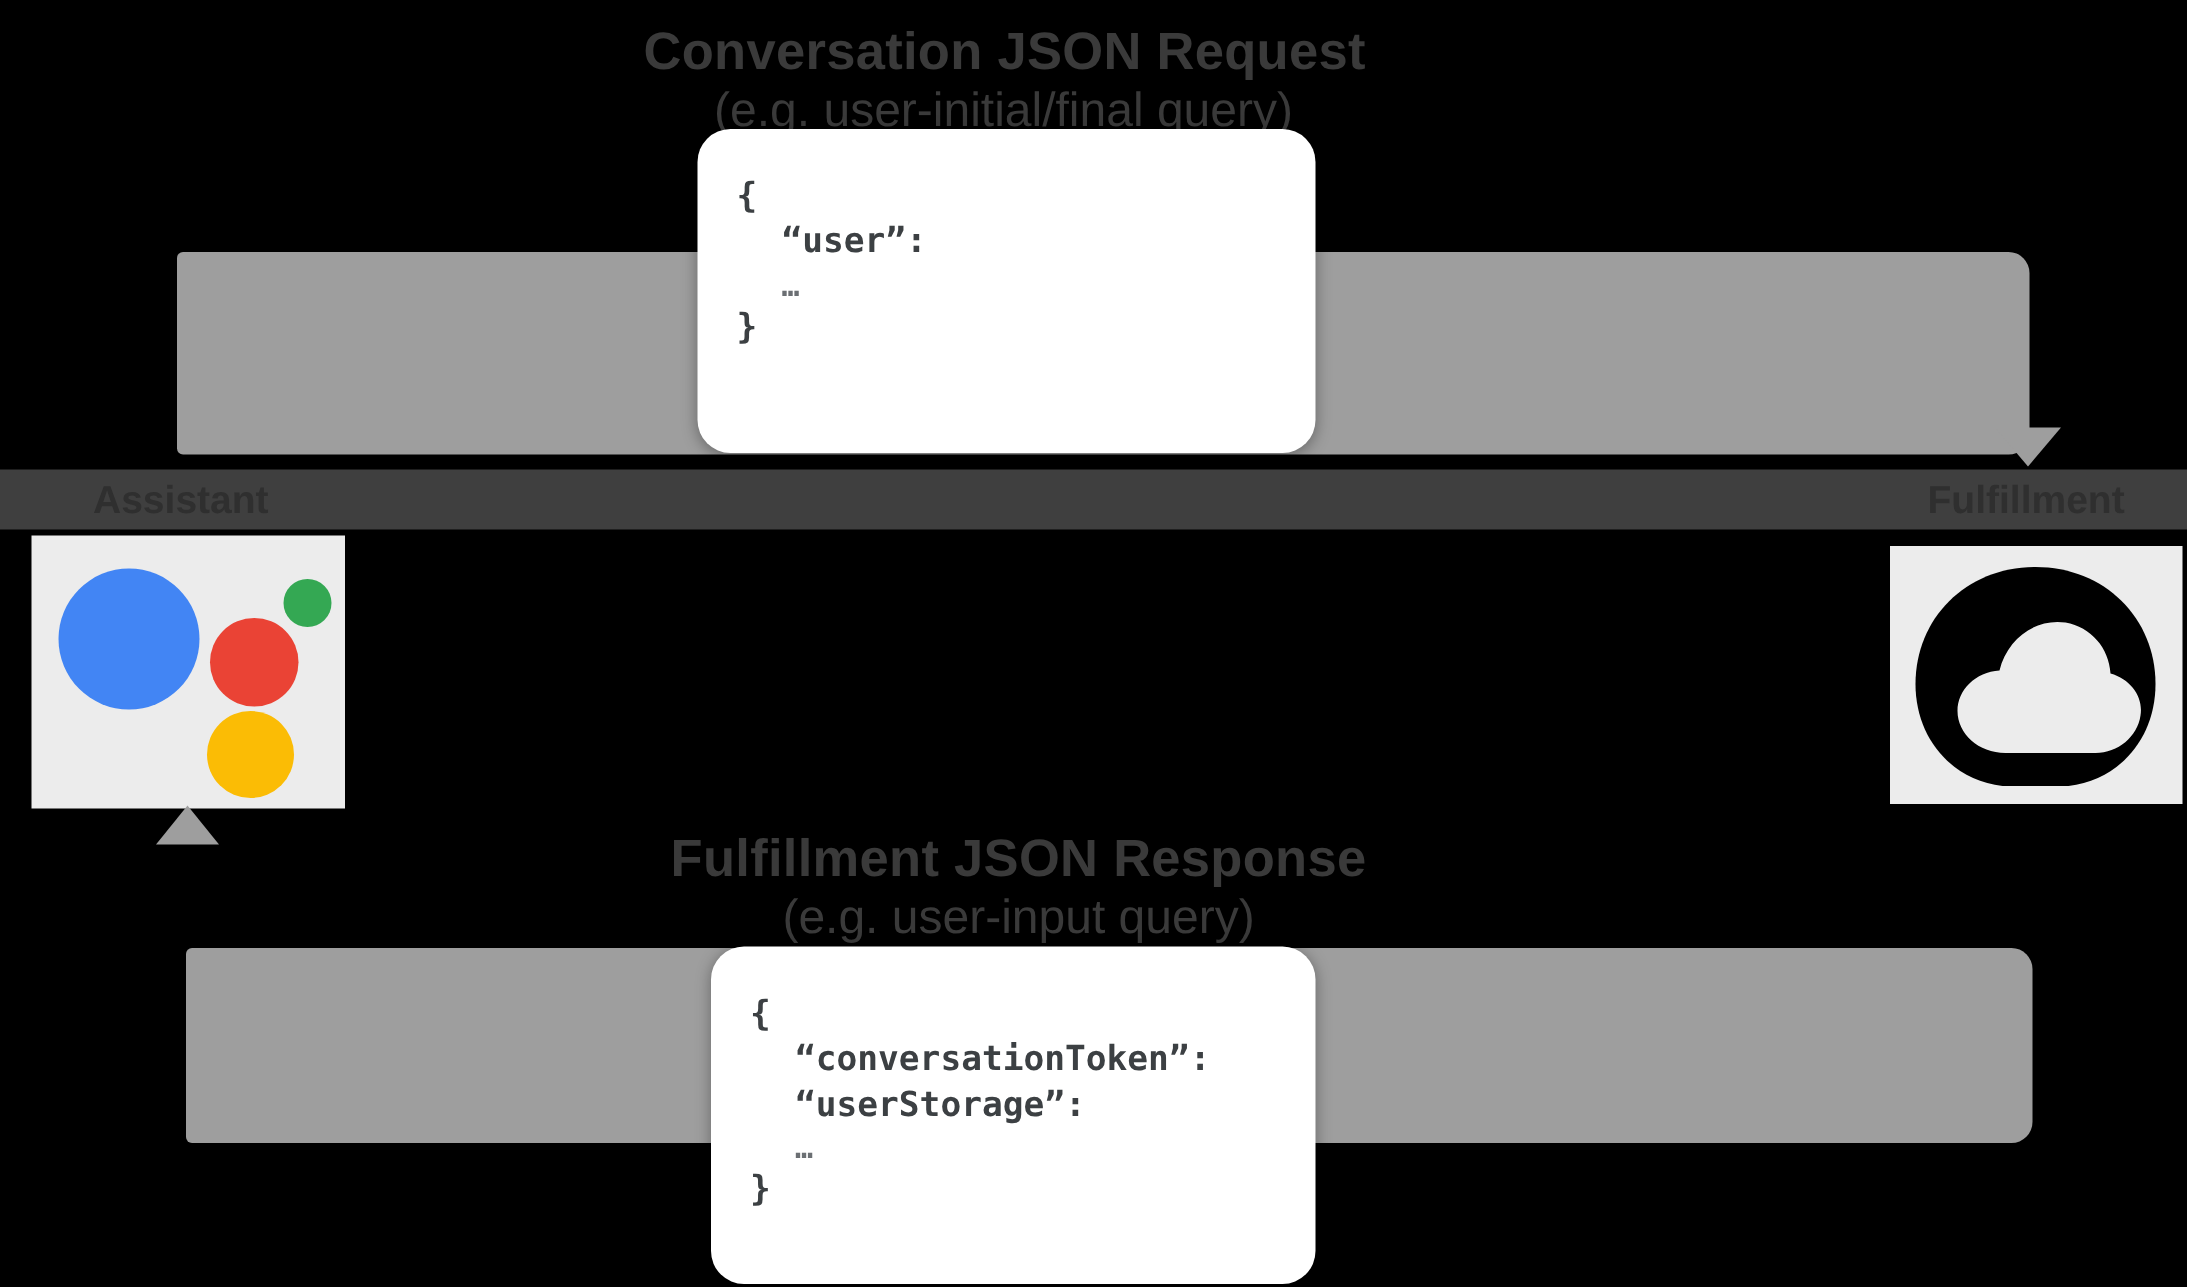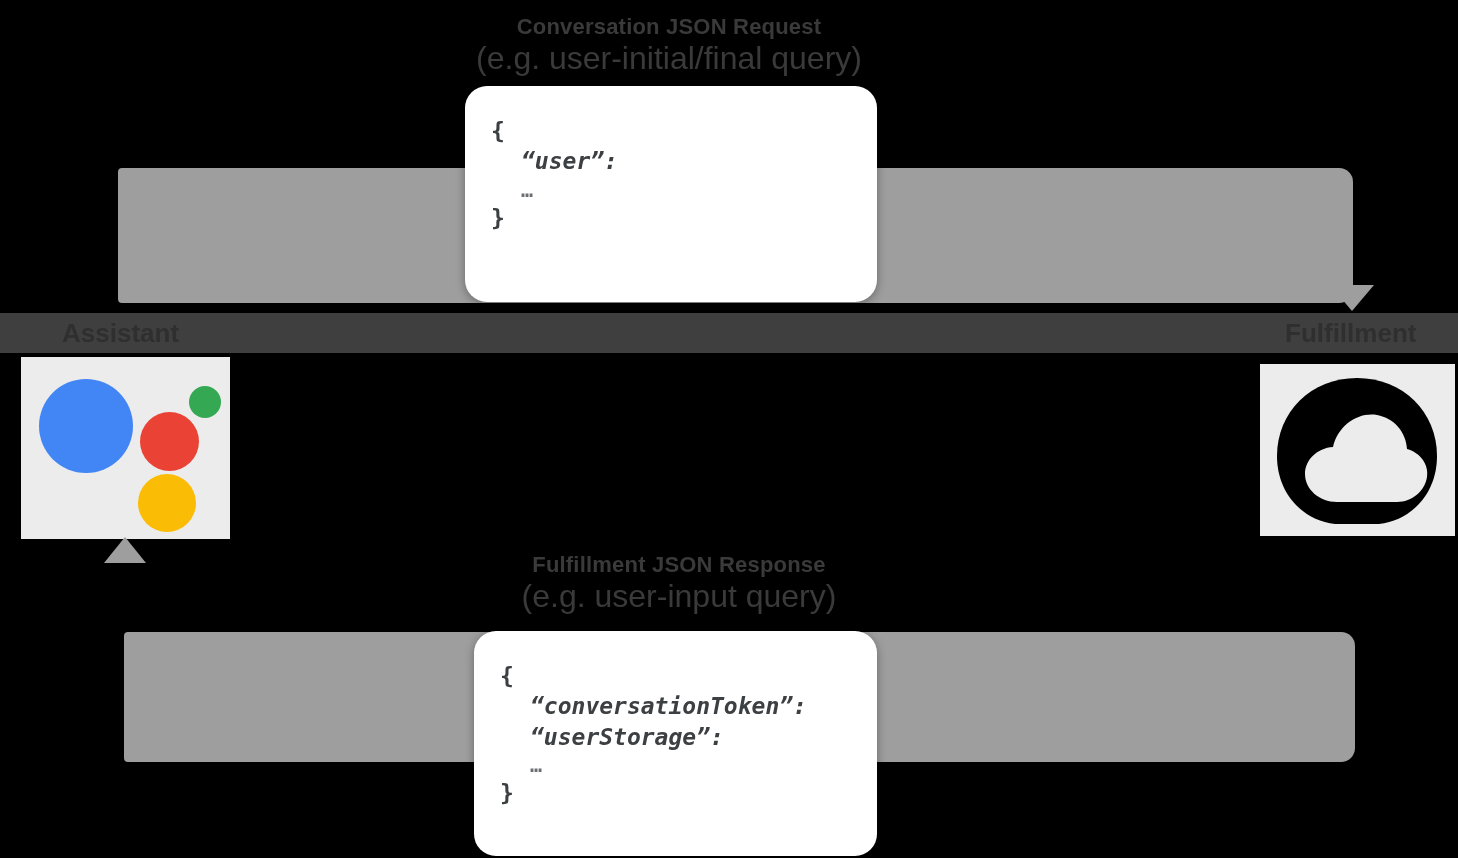--- a/index.html
+++ b/index.html
@@ -83,21 +83,21 @@
 
   
   .caption {
     position: absolute;
     text-align: center;
     color: #3a3a3a;
     line-height: 1.18;
     user-select: none;
   }
   .caption .line1 {
-    font-size: 22px;
+    font-size: 35px;
     font-weight: 700;
     letter-spacing: .2px;
     white-space: nowrap;
   }
   .caption .line2 {
     font-size: 32px;
     font-weight: 400;
     white-space: nowrap;
   }
   .caption.top-caption {
@@ -131,21 +131,21 @@
     width: 412px;
     height: 216px;
   }
   .json-card.response {
     left: 474px;
     top: 631px;
     width: 403px;
     height: 225px;
   }
   .json-line { white-space: pre; }
-  .json-line.indent { padding-left: 30px; font-style: italic; }
+  .json-line.indent { padding-left: 30px; }
   .json-line.ellipsis {
     padding-left: 30px;
     font-size: 20px;
     color: #6b6f73;
   }
 
   
   .endpoint {
     position: absolute;
     background: #ececec;

